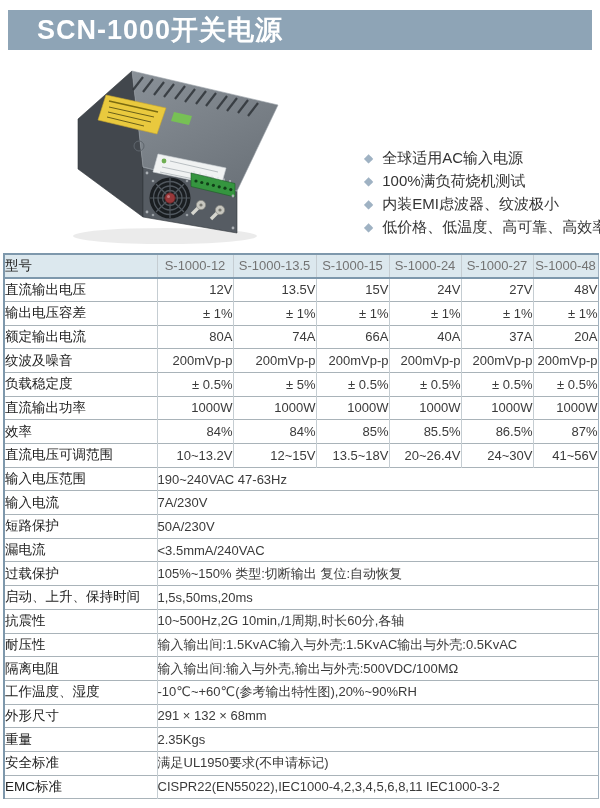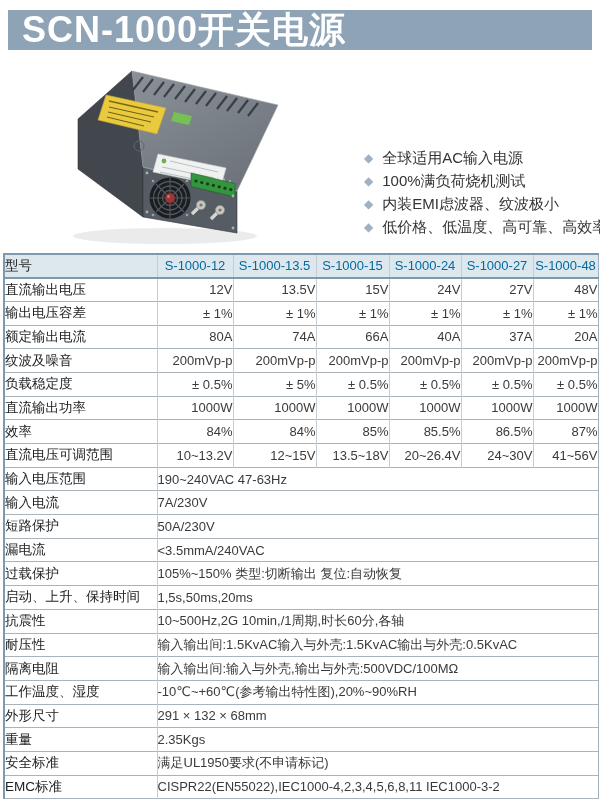--- a/index.html
+++ b/index.html
@@ -3,42 +3,42 @@
 <meta charset="utf-8">
 <style>
   html,body{margin:0;padding:0;}
   body{
     width:600px;height:808px;position:relative;background:#ffffff;
     font-family:"Liberation Sans","DejaVu Sans",sans-serif;overflow:hidden;
     color:#333;
   }
   .title-bar{
     position:absolute;left:8px;top:10px;width:584px;height:40px;box-sizing:border-box;
-    background:var(--title_bg,#8EA4B6);color:#fff;font-size:36px;font-weight:bold;
-    line-height:40px;padding-left:14px;letter-spacing:1px;white-space:nowrap;
+    background:var(--title_bg,#8EA4B6);color:#fff;font-size:27px;font-weight:bold;
+    line-height:40px;padding-left:29px;letter-spacing:1px;white-space:nowrap;
   }
   .hero{position:absolute;left:0;top:50px;width:600px;height:203px;}
   .photo{position:absolute;left:40px;top:5px;width:300px;height:195px;}
   .features{position:absolute;left:352px;top:84px;margin:12px;padding:0;list-style:none;}
   .features li{height:23px;line-height:23px;font-size:15px;color:#333;white-space:nowrap;}
   .features .diamond{color:var(--bullet,#9FB2C3);font-size:12px;margin-right:9px;vertical-align:1px;}
   table.spec{
     position:absolute;left:3px;top:253px;width:594px;border-collapse:collapse;table-layout:fixed;
     font-size:13px;
     border-top:2px solid var(--accent_line,#7E98AC);
     border-left:2px solid var(--accent_line,#7E98AC);
     border-right:1px solid #9FB0BE;
   }
   table.spec tr{height:23.7px;}
   table.spec thead tr{background:var(--table_header_bg,#DCE8EE);border-bottom:2px solid var(--accent_line,#7E98AC);border-radius:9px;}
   table.spec tbody tr{border-bottom:1px solid var(--row_line,#A9B3B9);}
   table.spec th,table.spec td{padding:0;font-weight:normal;overflow:hidden;white-space:nowrap;}
   table.spec tr > *:not(:first-child){border-left:1px solid var(--col_line,#C5CDD2);}
   th.rowlabel{text-align:left;padding-left:10px;font-weight:bold;color:#222;font-size:13.5px;}
-  table.spec thead th.model{font-weight:normal;color:#0369a1;text-align:center;}
+  table.spec thead th.model{font-weight:normal;color:#737373;text-align:center;}
   td.val{text-align:right;color:#3a3a3a;}
   td.span-val{text-align:left;padding-left:9px;color:#3a3a3a;}
 </style>
 </head>
 <body style="--title_bg: #8EA4B6; --table_header_bg: #DCE8EE; --accent_line: #7E98AC; --row_line: #A9B3B9; --col_line: #C5CDD2; --bullet: #9FB2C3;">
 
 <div class="title-bar">SCN-1000开关电源</div>
 
 <section class="hero">
   <div class="photo">

